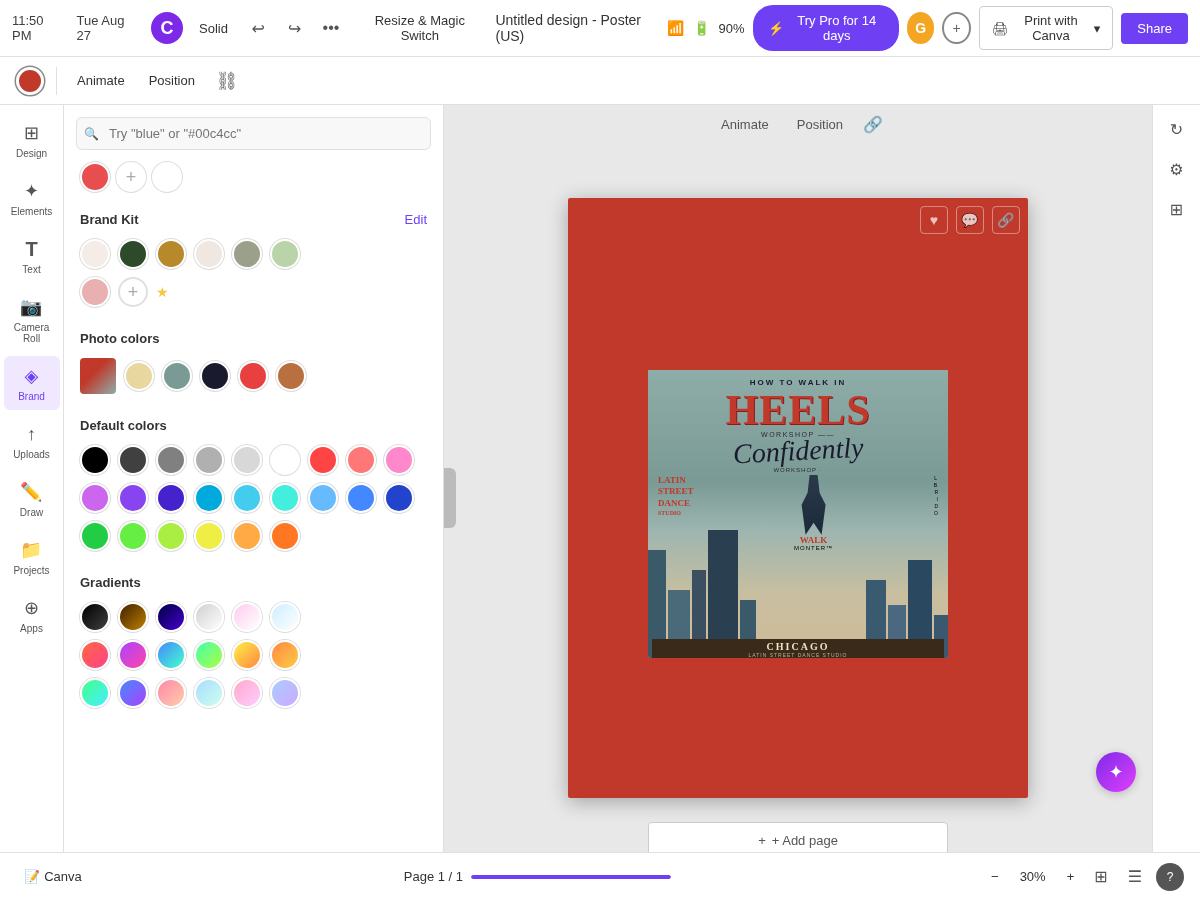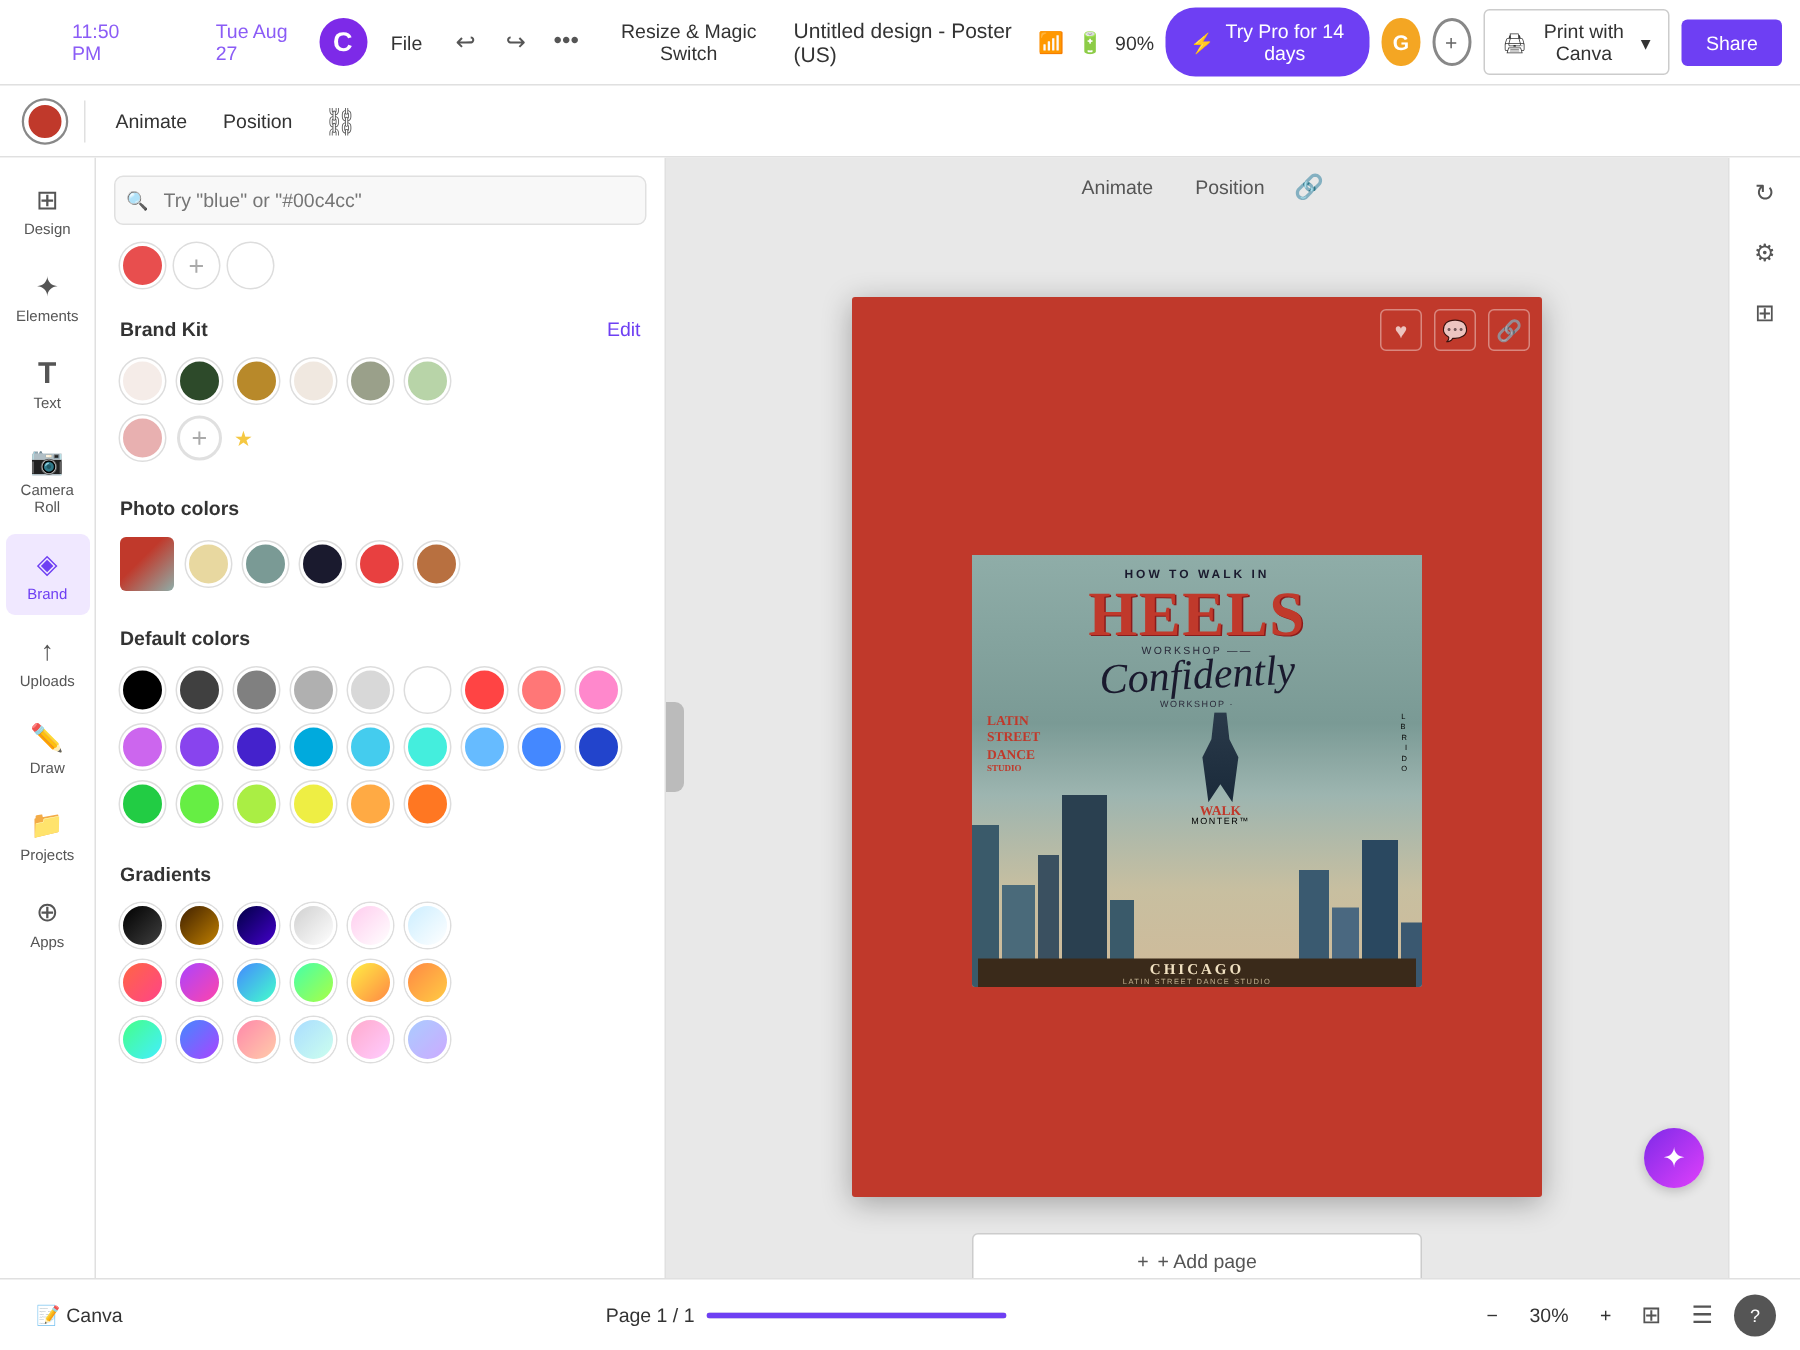--- a/index.html
+++ b/index.html
@@ -4,21 +4,21 @@
   <style>
     * { margin: 0; padding: 0; box-sizing: border-box; }
     body { width: 1200px; height: 900px; overflow: hidden; font-family: -apple-system, BlinkMacSystemFont, 'Segoe UI', sans-serif; background: #f0f0f0; display: flex; flex-direction: column; }
 
     
     .topbar { height: 57px; background: #fff; border-bottom: 1px solid #e0e0e0; display: flex; align-items: center; justify-content: space-between; padding: 0 12px; flex-shrink: 0; z-index: 10; }
     .topbar-left { display: flex; align-items: center; gap: 8px; }
     .topbar-center { display: flex; align-items: center; gap: 8px; }
     .topbar-right { display: flex; align-items: center; gap: 8px; }
 
-    .time-display { font-size: 13px; color: #8b5cf6; font-weight: 500; margin-right: 8px; margin-left: 36px; }
+    .time-display { font-size: 13px; color: #404040; font-weight: 500; margin-right: 8px; }
     .canva-logo { width: 32px; height: 32px; background: #7d2ae8; border-radius: 50%; display: flex; align-items: center; justify-content: center; color: white; font-size: 18px; font-weight: bold; flex-shrink: 0; }
 
     .menu-btn { background: none; border: none; cursor: pointer; font-size: 13px; color: #333; padding: 4px 8px; border-radius: 4px; }
 
     .icon-btn { width: 32px; height: 32px; border: none; background: none; cursor: pointer; display: flex; align-items: center; justify-content: center; border-radius: 4px; color: #555; font-size: 16px; }
 
     .design-title { font-size: 14px; color: #333; background: none; border: 1px solid transparent; border-radius: 4px; padding: 4px 8px; cursor: pointer; }
 
     .try-pro-btn { background: #6e3ff3; color: white; border: none; border-radius: 20px; padding: 8px 16px; font-size: 13px; cursor: pointer; display: flex; align-items: center; gap: 6px; font-weight: 500; }
 
@@ -120,21 +120,21 @@
     .gradient-swatch-row { display: flex; gap: 8px; padding: 4px 16px; flex-wrap: wrap; }
   </style>
 </head>
 <body>
 
 <div class="topbar">
   <div class="topbar-left">
     <span class="time-display">11:50 PM</span>
     <span class="time-display">Tue Aug 27</span>
     <div class="canva-logo">C</div>
-    <button class="menu-btn">File</button>
+    <button class="menu-btn">Solid</button>
     <button class="icon-btn" title="Undo">↩</button>
     <button class="icon-btn" title="Redo">↪</button>
     <button class="icon-btn">•••</button>
     <button class="menu-btn" style="font-size:13px; color:#333;">Resize &amp; Magic Switch</button>
   </div>
   <div class="topbar-center">
     <span class="design-title">Untitled design - Poster (US)</span>
   </div>
   <div class="topbar-right">
     <span class="wifi-icon">📶</span>

